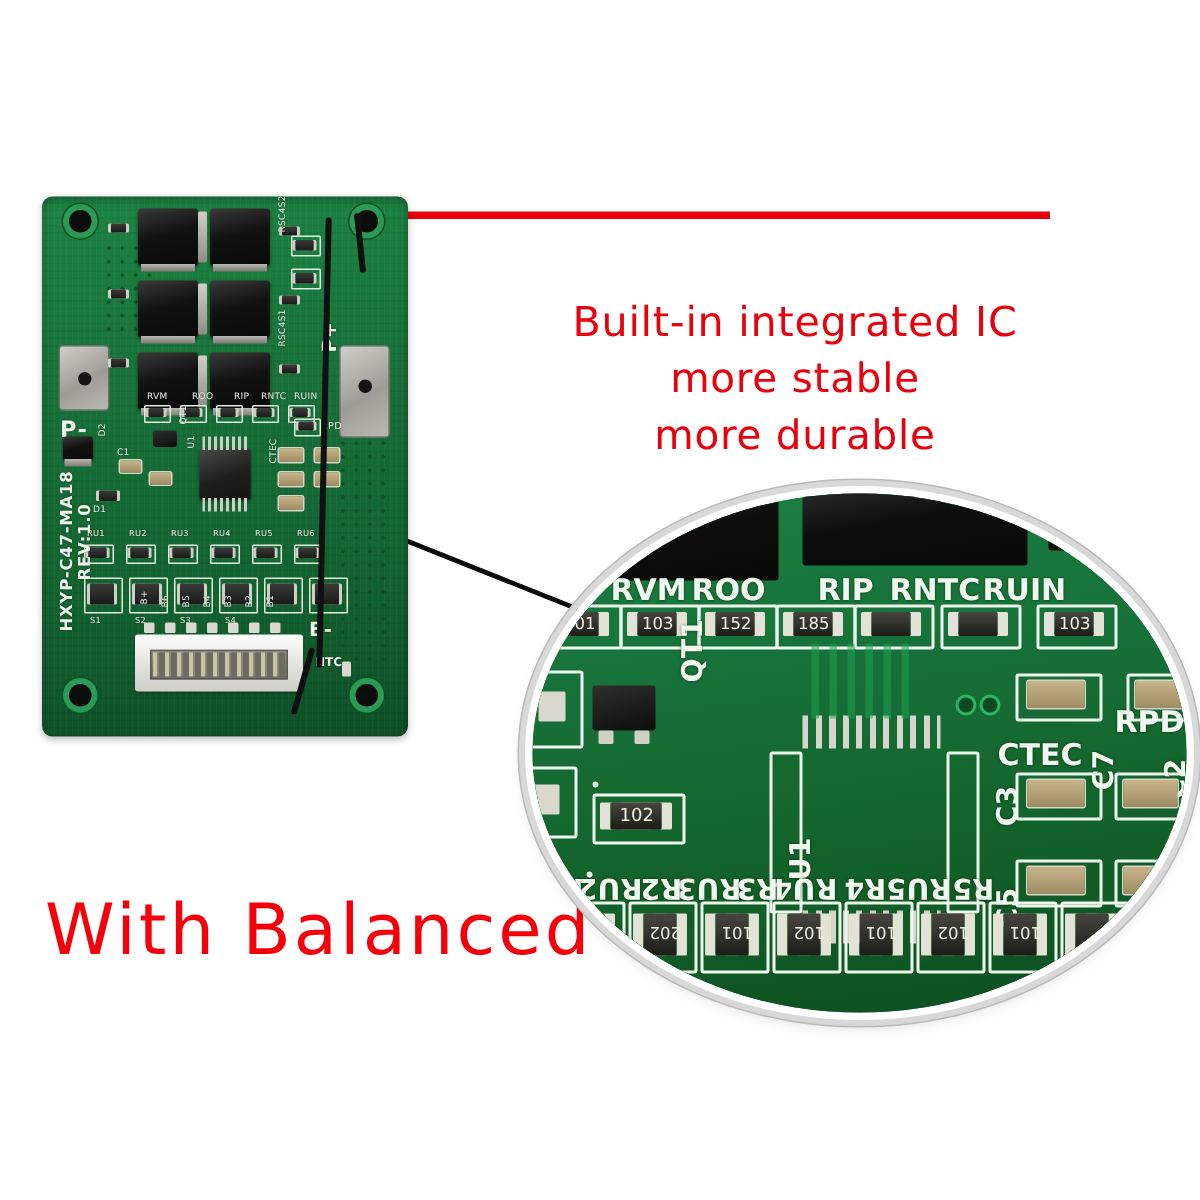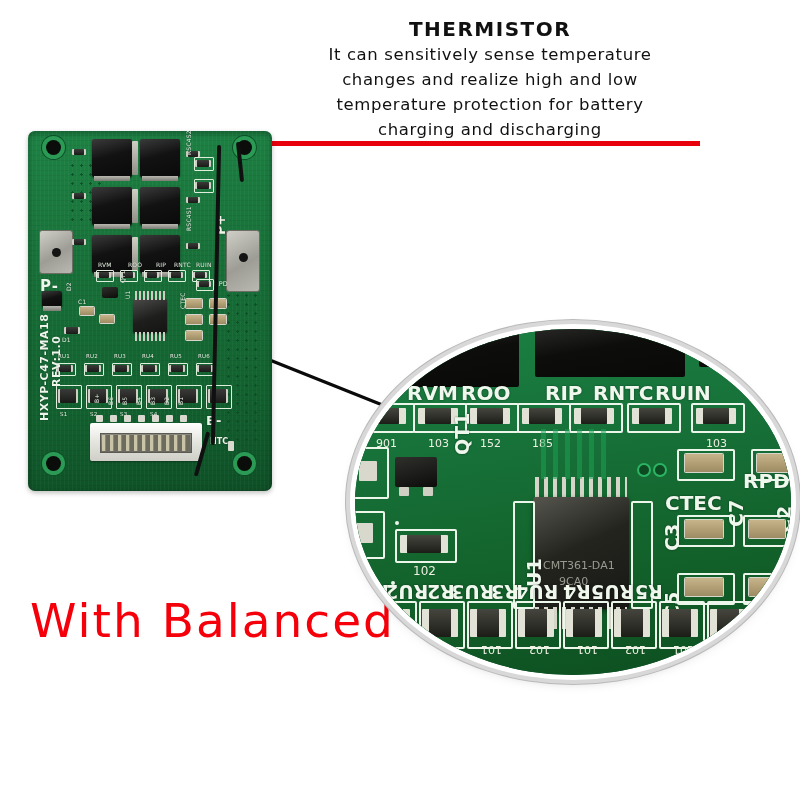--- a/index.html
+++ b/index.html
@@ -165,21 +165,21 @@
   .m-pad-box{
     position:absolute;border:2.5px solid #ecf6ea;border-radius:2px;
   }
   .m-silk{
     position:absolute;color:#f0f8ee;font-family:"DejaVu Sans", sans-serif;
     white-space:nowrap;font-weight:700;
     text-shadow:0 0 2px rgba(0,0,0,.55);
   }
   .m-code{
     position:absolute;color:#efefe2;font-family:"DejaVu Sans", sans-serif;
-    white-space:nowrap;font-size:11px;margin-top:28px;
+    white-space:nowrap;font-size:11px;
   }
   .m-mosfet{
     position:absolute;background:linear-gradient(170deg,#333330,#0d0d0c 50%,#090908);
     border-radius:2px;
   }
   #mag-ic{
     position:absolute;left:178px;top:168px;width:96px;height:112px;
     background:linear-gradient(155deg,#56564f,#24241f 45%,#171714);
     border-radius:3px;box-shadow:0 2px 5px rgba(0,0,0,.5);
   }
@@ -202,32 +202,28 @@
   .m-qt{
     position:absolute;background:linear-gradient(165deg,#2f2f2c,#0c0c0a);
     border-radius:2px;
   }
 </style>
 </head>
 <body>
 
 <div id="stage">
 
-  <div class="annot-block" id="thermistor-block">
-    <div id="thermistor-title">THERMISTOR</div>
-    <div class="thermistor-line">It can sensitively sense temperature</div>
-    <div class="thermistor-line">changes and realize high and low</div>
-    <div class="thermistor-line">temperature protection for battery</div>
-    <div class="thermistor-line">charging and discharging</div>
-  </div>
 
   <div id="red-callout-line"></div>
   <div id="red-callout-dot"></div>
 
   <div id="ic-text-block">
+    <div class="ic-line" id="ic-line-1">Built-in integrated IC</div>
+    <div class="ic-line">more stable</div>
+    <div class="ic-line">more durable</div>
   </div>
 
   <div id="with-balanced">With Balanced</div>
 
   <svg id="leader-line-svg">
     <line x1="152" y1="313" x2="400" y2="412" stroke="#0a0a0a" stroke-width="3.2"></line>
     <circle cx="152" cy="313" r="4.5" fill="#0a0a0a"></circle>
   </svg>
 
   <div id="pcb-board">
@@ -429,24 +425,20 @@
       <div class="m-smd" style="left:44px;top:158px;width:10px;height:9px;box-shadow:none;background:#cfcfc4;"></div>
       <div class="m-smd" style="left:68px;top:158px;width:10px;height:9px;box-shadow:none;background:#cfcfc4;"></div>
       <div class="m-silk" style="left:96px;top:126px;font-size:19px;transform:rotate(-90deg);transform-origin:left top;">QT1</div>
 
       <div class="m-pad-box" style="left:-4px;top:118px;width:34px;height:48px;"></div>
       <div class="m-smd" style="left:4px;top:132px;width:18px;height:20px;box-shadow:none;background:#d8d8cc;"></div>
       <div class="m-pad-box" style="left:-8px;top:182px;width:34px;height:44px;"></div>
       <div class="m-smd" style="left:0px;top:194px;width:18px;height:20px;box-shadow:none;background:#d8d8cc;"></div>
 
       <div id="mag-ic-legs-top"></div>
-      <div id="mag-ic">
-        <div class="mag-ic-text" style="left:10px;top:62px;">CMT361-DA1</div>
-        <div class="mag-ic-text" style="left:26px;top:78px;">9CA0</div>
-      </div>
       <div id="mag-ic-legs-bot"></div>
       <div class="m-silk" style="left:168px;top:258px;font-size:19px;transform:rotate(-90deg);transform-origin:left top;">U1</div>
 
       <div class="m-pad-box" style="left:158px;top:172px;width:18px;height:104px;"></div>
       <div class="m-pad-box" style="left:276px;top:172px;width:18px;height:104px;"></div>
 
       <div class="m-via" style="left:284px;top:136px;width:10px;height:10px;"></div>
       <div class="m-via" style="left:300px;top:136px;width:10px;height:10px;"></div>
 
       <div class="m-silk" style="left:388px;top:140px;font-size:20px;">RPD</div>

